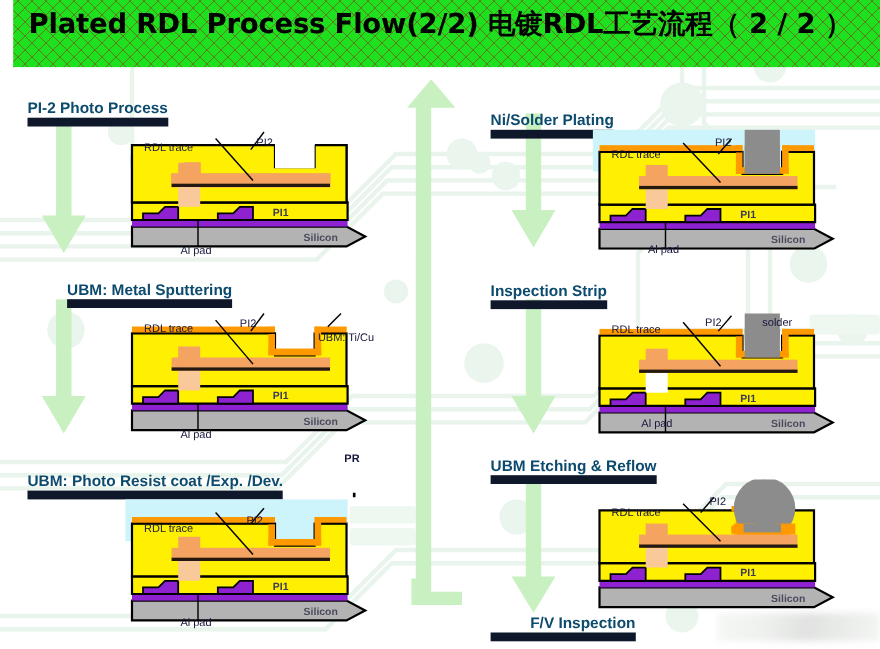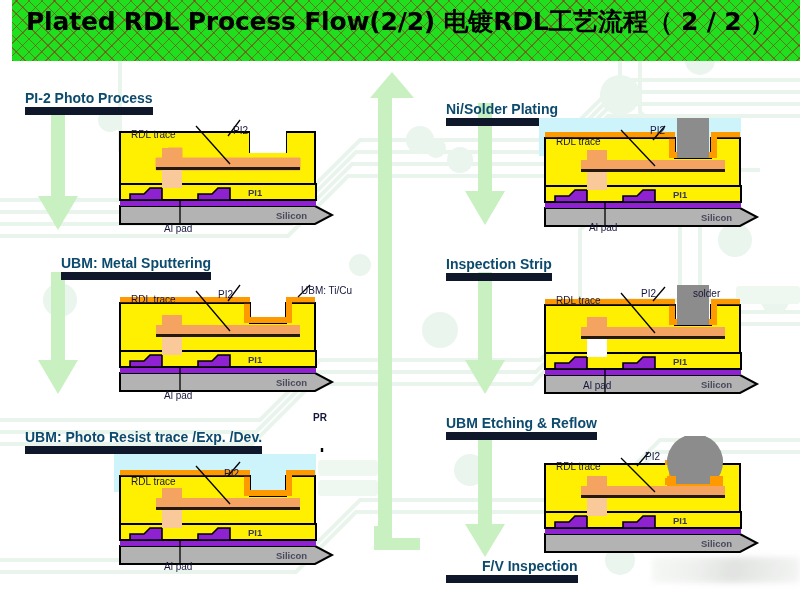--- a/index.html
+++ b/index.html
@@ -199,26 +199,26 @@
       <text x="148" y="80" font-family="Liberation Sans, sans-serif" font-size="9.5" font-weight="bold" fill="#3a3a55">PI1</text>
       <text x="176" y="103" font-family="Liberation Sans, sans-serif" font-size="9.5" font-weight="bold" fill="#4a4a5e">Silicon</text>
       <line x1="96" y1="8" x2="130" y2="48" stroke="#000" stroke-width="1.3"></line>
       <line x1="140" y1="2" x2="128" y2="18" stroke="#000" stroke-width="1.3"></line>
       <line x1="80" y1="108" x2="80" y2="84" stroke="#000" stroke-width="1.3"></line>
       <line x1="210" y1="2" x2="198" y2="14" stroke="#000" stroke-width="1.3"></line>
     </svg>
 
     <div class="lbl" style="left:131px;top:294px;">RDL trace</div>
     <div class="lbl" style="left:218px;top:289px;">PI2</div>
-    <div class="lbl" style="left:289px;top:285px;margin-left:12px;">UBM: Ti/Cu</div>
+    <div class="lbl" style="left:289px;top:302px;">UBM: Ti/Cu</div>
     <div class="lbl" style="left:164px;top:390px;">Al pad</div>
   </div>
 
   <div class="step">
-    <div class="step-title" style="left:25px;top:429px;">UBM: Photo Resist trace /Exp. /Dev.</div>
+    <div class="step-title" style="left:25px;top:429px;">UBM: Photo Resist coat /Exp. /Dev.</div>
 
     <svg class="xsec" style="left:100px;top:448px;" width="255" height="120">
 
       <rect x="14" y="6" width="202" height="38" fill="#cdf3fb"></rect>
 
       <path d="M20 98 H215 L232 107 L215 116 H20 Z" fill="#b3b3b3" stroke="#000" stroke-width="2"></path>
       <rect x="20" y="92" width="196" height="6" fill="#8e22d0"></rect>
       <path d="M20 76 H216 V92 H20 Z" fill="#ffef00" stroke="#000" stroke-width="2"></path>
       <path d="M30 92 V86 H44 L50 80 H62 V92 Z" fill="#8e22d0" stroke="#000" stroke-width="1.6"></path>
       <path d="M98 92 V86 H112 L118 80 H130 V92 Z" fill="#8e22d0" stroke="#000" stroke-width="1.6"></path>

